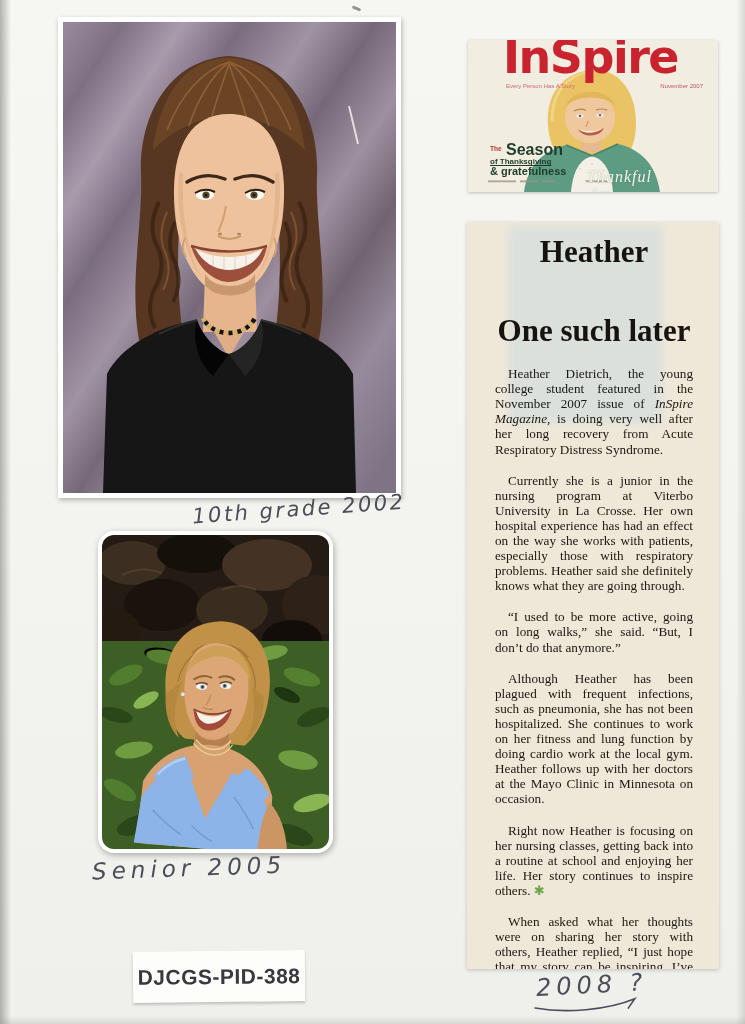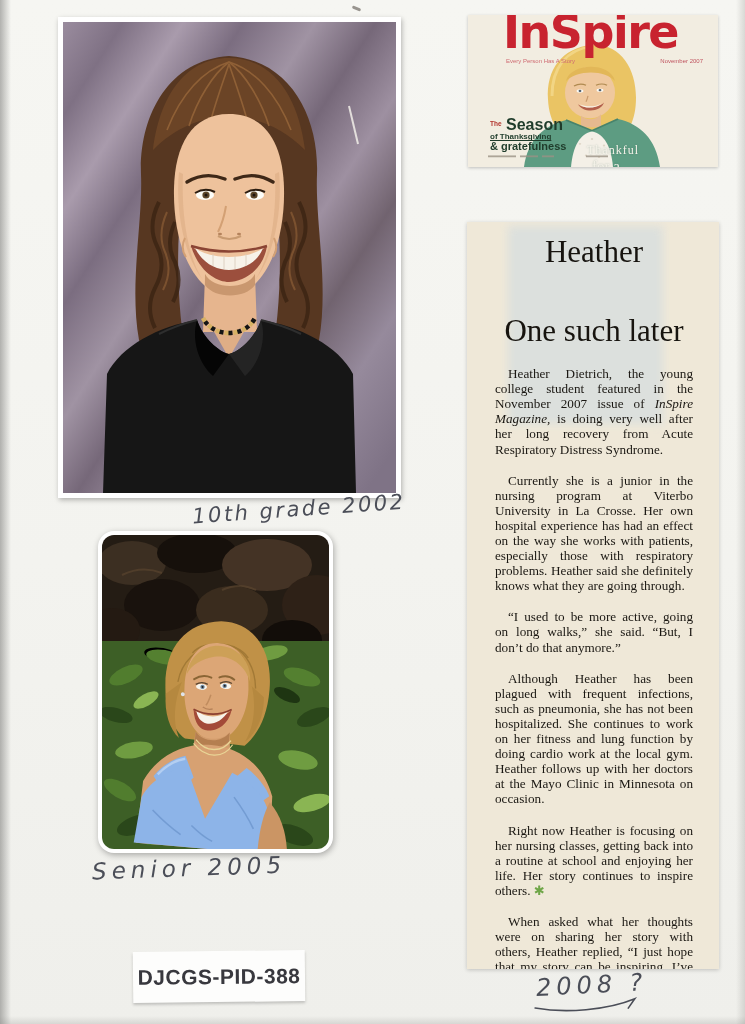--- a/index.html
+++ b/index.html
@@ -32,48 +32,48 @@
     font-style:italic;font-size:24px;letter-spacing:5px;color:#4b4e58;transform:rotate(-3deg);}
   .year-note svg{position:absolute;left:-6px;top:27px;}
 
   
   .id-label{position:absolute;left:133px;top:951px;width:172px;height:51px;background:#fdfdfc;
     box-shadow:0 2px 3px rgba(0,0,0,.2);display:flex;align-items:center;justify-content:center;
     font-family:"Liberation Sans",sans-serif;font-size:21px;font-weight:600;color:#38383e;
     letter-spacing:.5px;transform:rotate(-.6deg);}
 
   
-  .magazine{position:absolute;left:468px;top:15px;width:250px;height:152px;background:#f2ede1;
+  .magazine{position:absolute;left:468px;top:40px;width:250px;height:152px;background:#f2ede1;
     box-shadow:0 1px 3px rgba(0,0,0,.22);overflow:hidden;}
   .magazine svg{position:absolute;left:0;top:0;width:100%;height:100%;}
   .masthead{position:absolute;left:35px;top:-9px;font-family:"DejaVu Sans",sans-serif;
     font-weight:bold;font-size:46px;color:#c8232f;letter-spacing:-1.5px;line-height:1.15;}
   .mag-tagline{position:absolute;left:38px;top:43px;font-size:6px;color:#cf6b72;
     font-family:"Liberation Sans",sans-serif;}
   .mag-date{position:absolute;right:15px;top:43px;font-size:6px;color:#c05560;
     font-family:"Liberation Sans",sans-serif;}
   .cover-left{position:absolute;left:22px;top:102px;color:#1f3c2b;
     font-family:"Liberation Sans",sans-serif;font-weight:bold;line-height:1.02;}
   .cl-the{font-size:6.5px;color:#b3342c;vertical-align:4px;}
   .cl-season{font-size:16px;}
   .cl-of{font-size:8px;text-decoration:underline;}
   .cl-grate{font-size:11px;}
   .cover-right{position:absolute;left:119px;top:128px;color:#f6f3ea;
     font-family:"Liberation Serif",serif;text-shadow:0 0 2px rgba(60,100,85,.4);}
-  .thankful{font-size:12px;letter-spacing:1px;}
+  .thankful{font-size:16px;letter-spacing:1px;font-style:italic;}
   .fora{font-size:15px;margin:0 0 0 5px;}
   .partial-letter{position:absolute;left:172px;top:167px;height:10px;overflow:hidden;
     font-size:18px;color:#f6f3ea;font-family:"Liberation Serif",serif;}
 
   
   .article{position:absolute;left:467px;top:222px;width:252px;height:747px;background:#efe8d8;
     box-shadow:0 1px 4px rgba(0,0,0,.2);padding:8px 10px 0 12px;box-sizing:border-box;overflow:hidden;}
   .headline-backdrop{position:absolute;left:41px;top:4px;width:155px;height:198px;
     background:#d9dfde;filter:blur(4px);opacity:.85;}
-  .headline{position:relative;margin:2px 0 9px;text-align:center;font-weight:400;
+  .headline{position:relative;margin:2px 0 9px;text-align:center;font-weight:700;
     font-size:31px;line-height:1.27;color:#17140f;}
   .article p{margin:16px;font-size:13.2px;line-height:15.1px;text-align:justify;
     text-indent:13px;color:#1a1712;position:relative;}
   .asterisk{color:#6fa648;font-size:13px;}
 </style>
 </head>
 <body>
 
 <div class="page">
   <div class="edge-left"></div>

